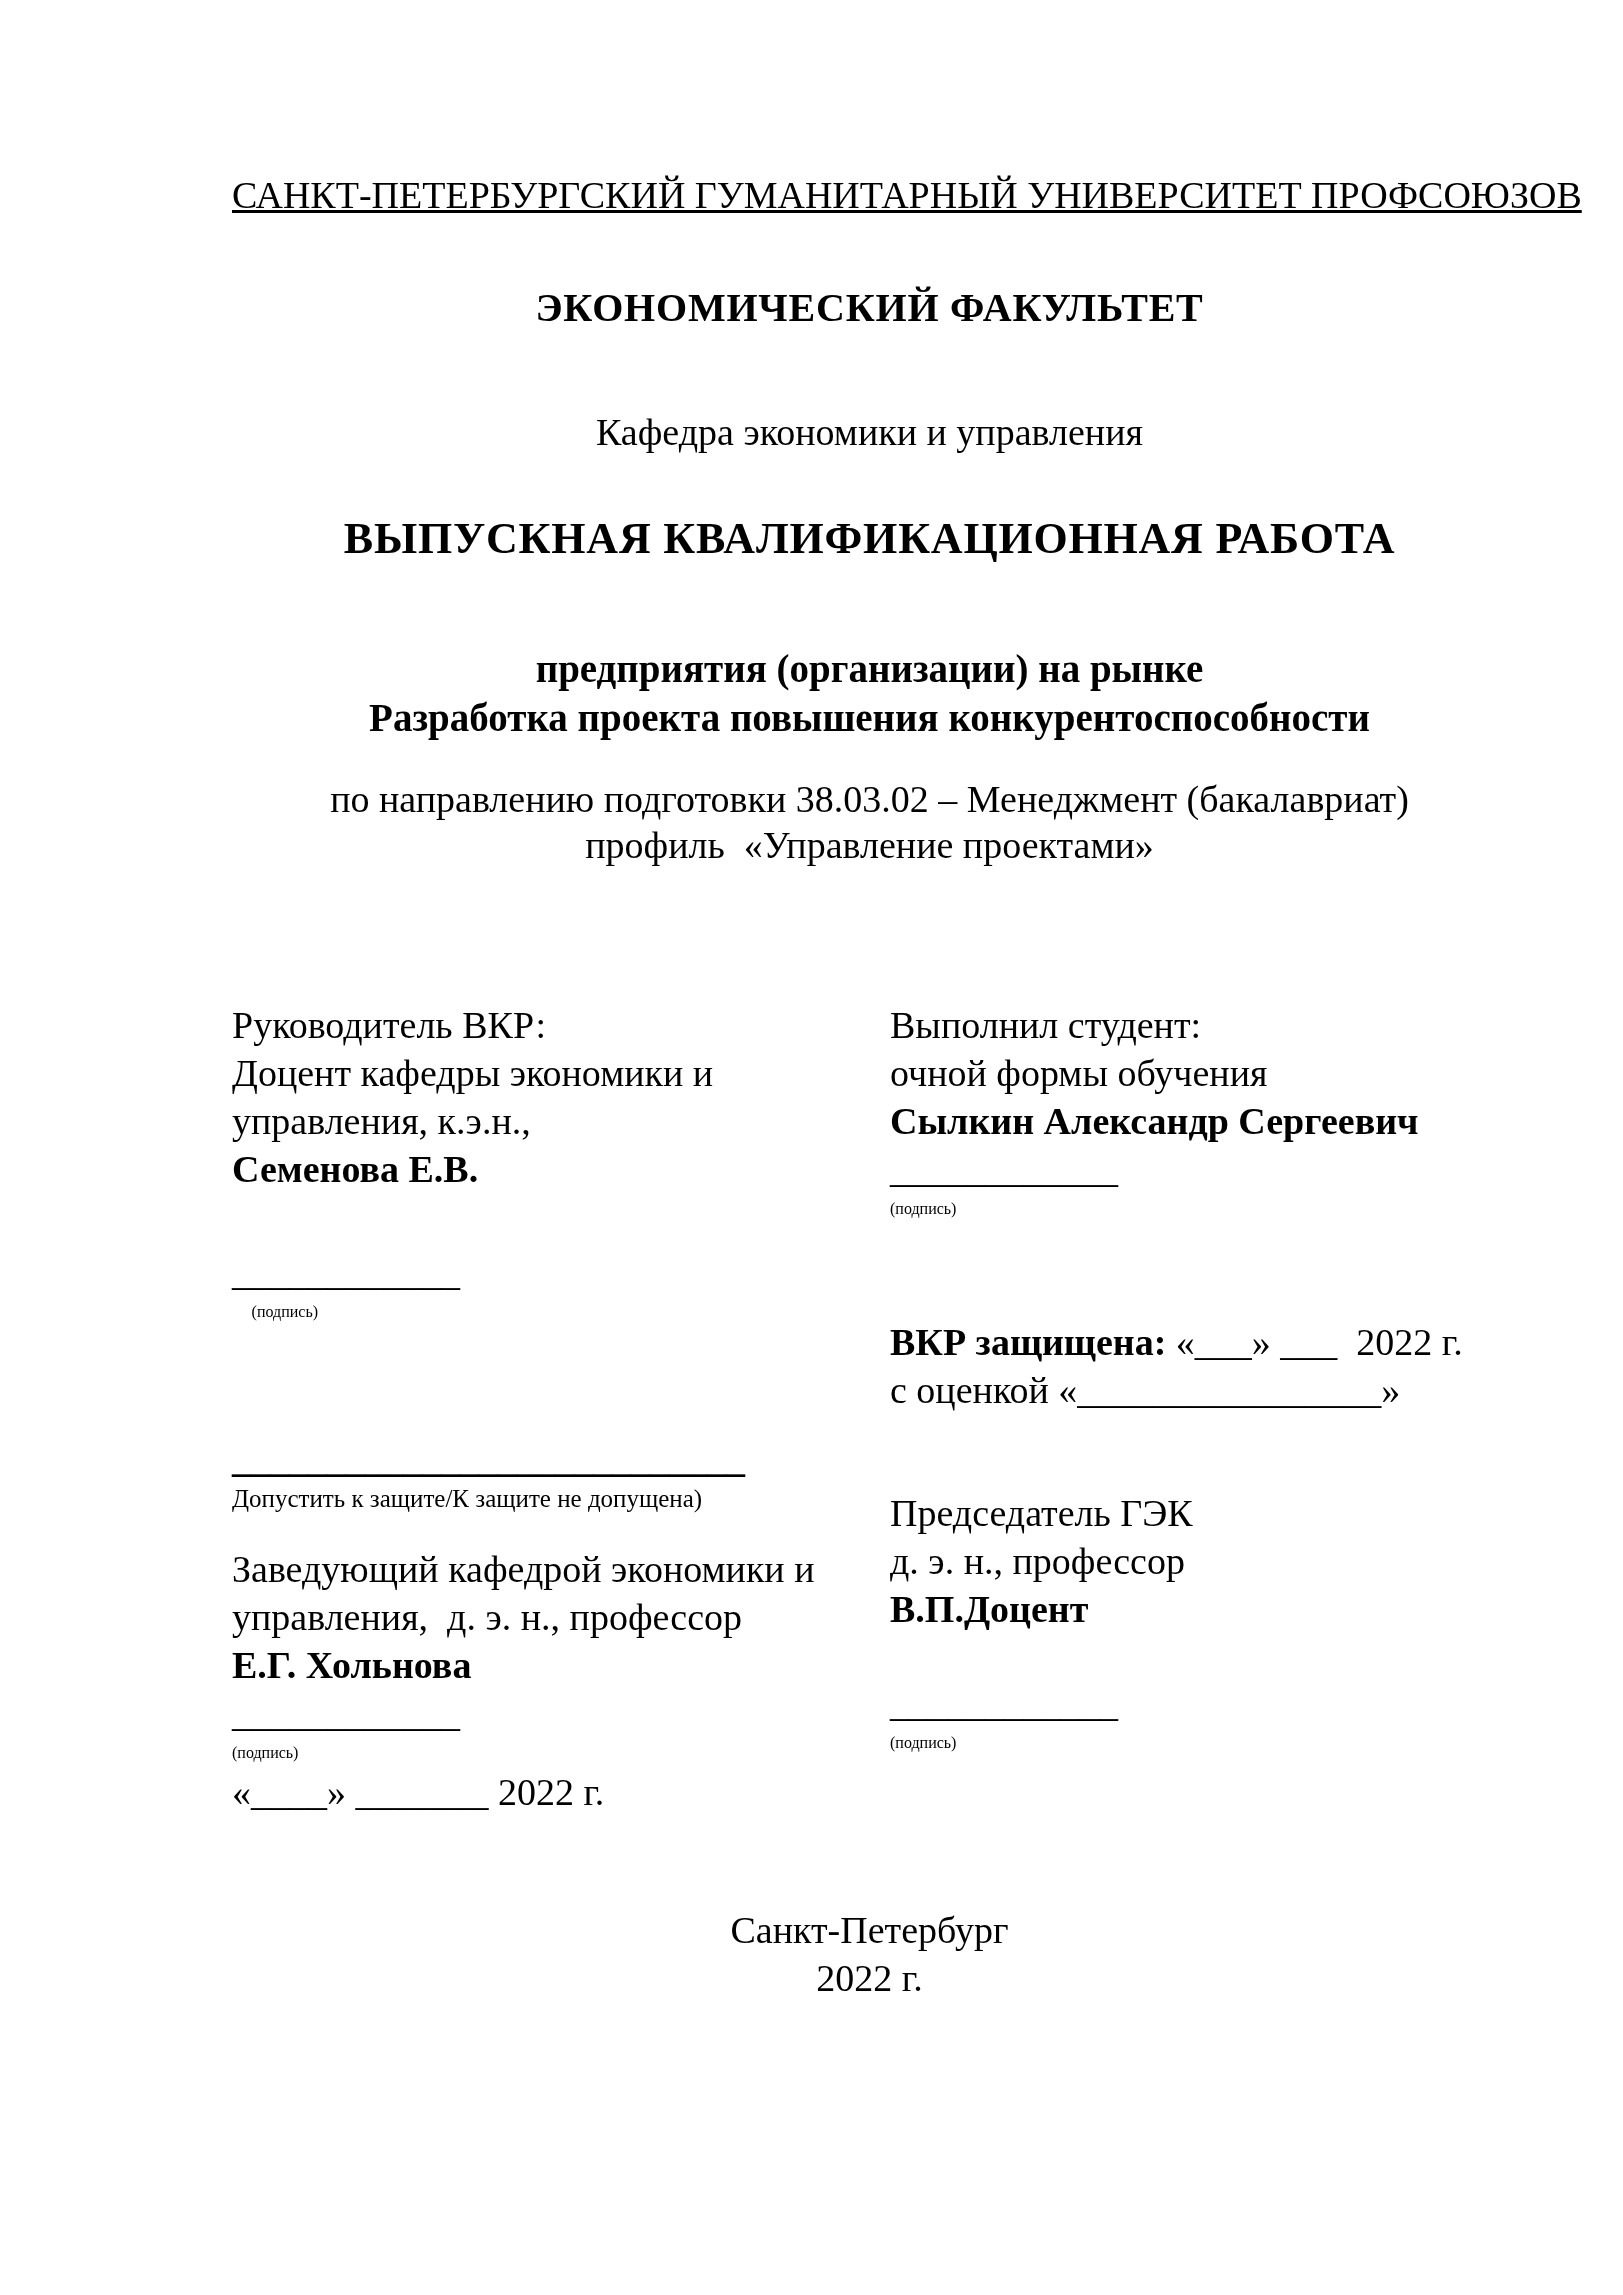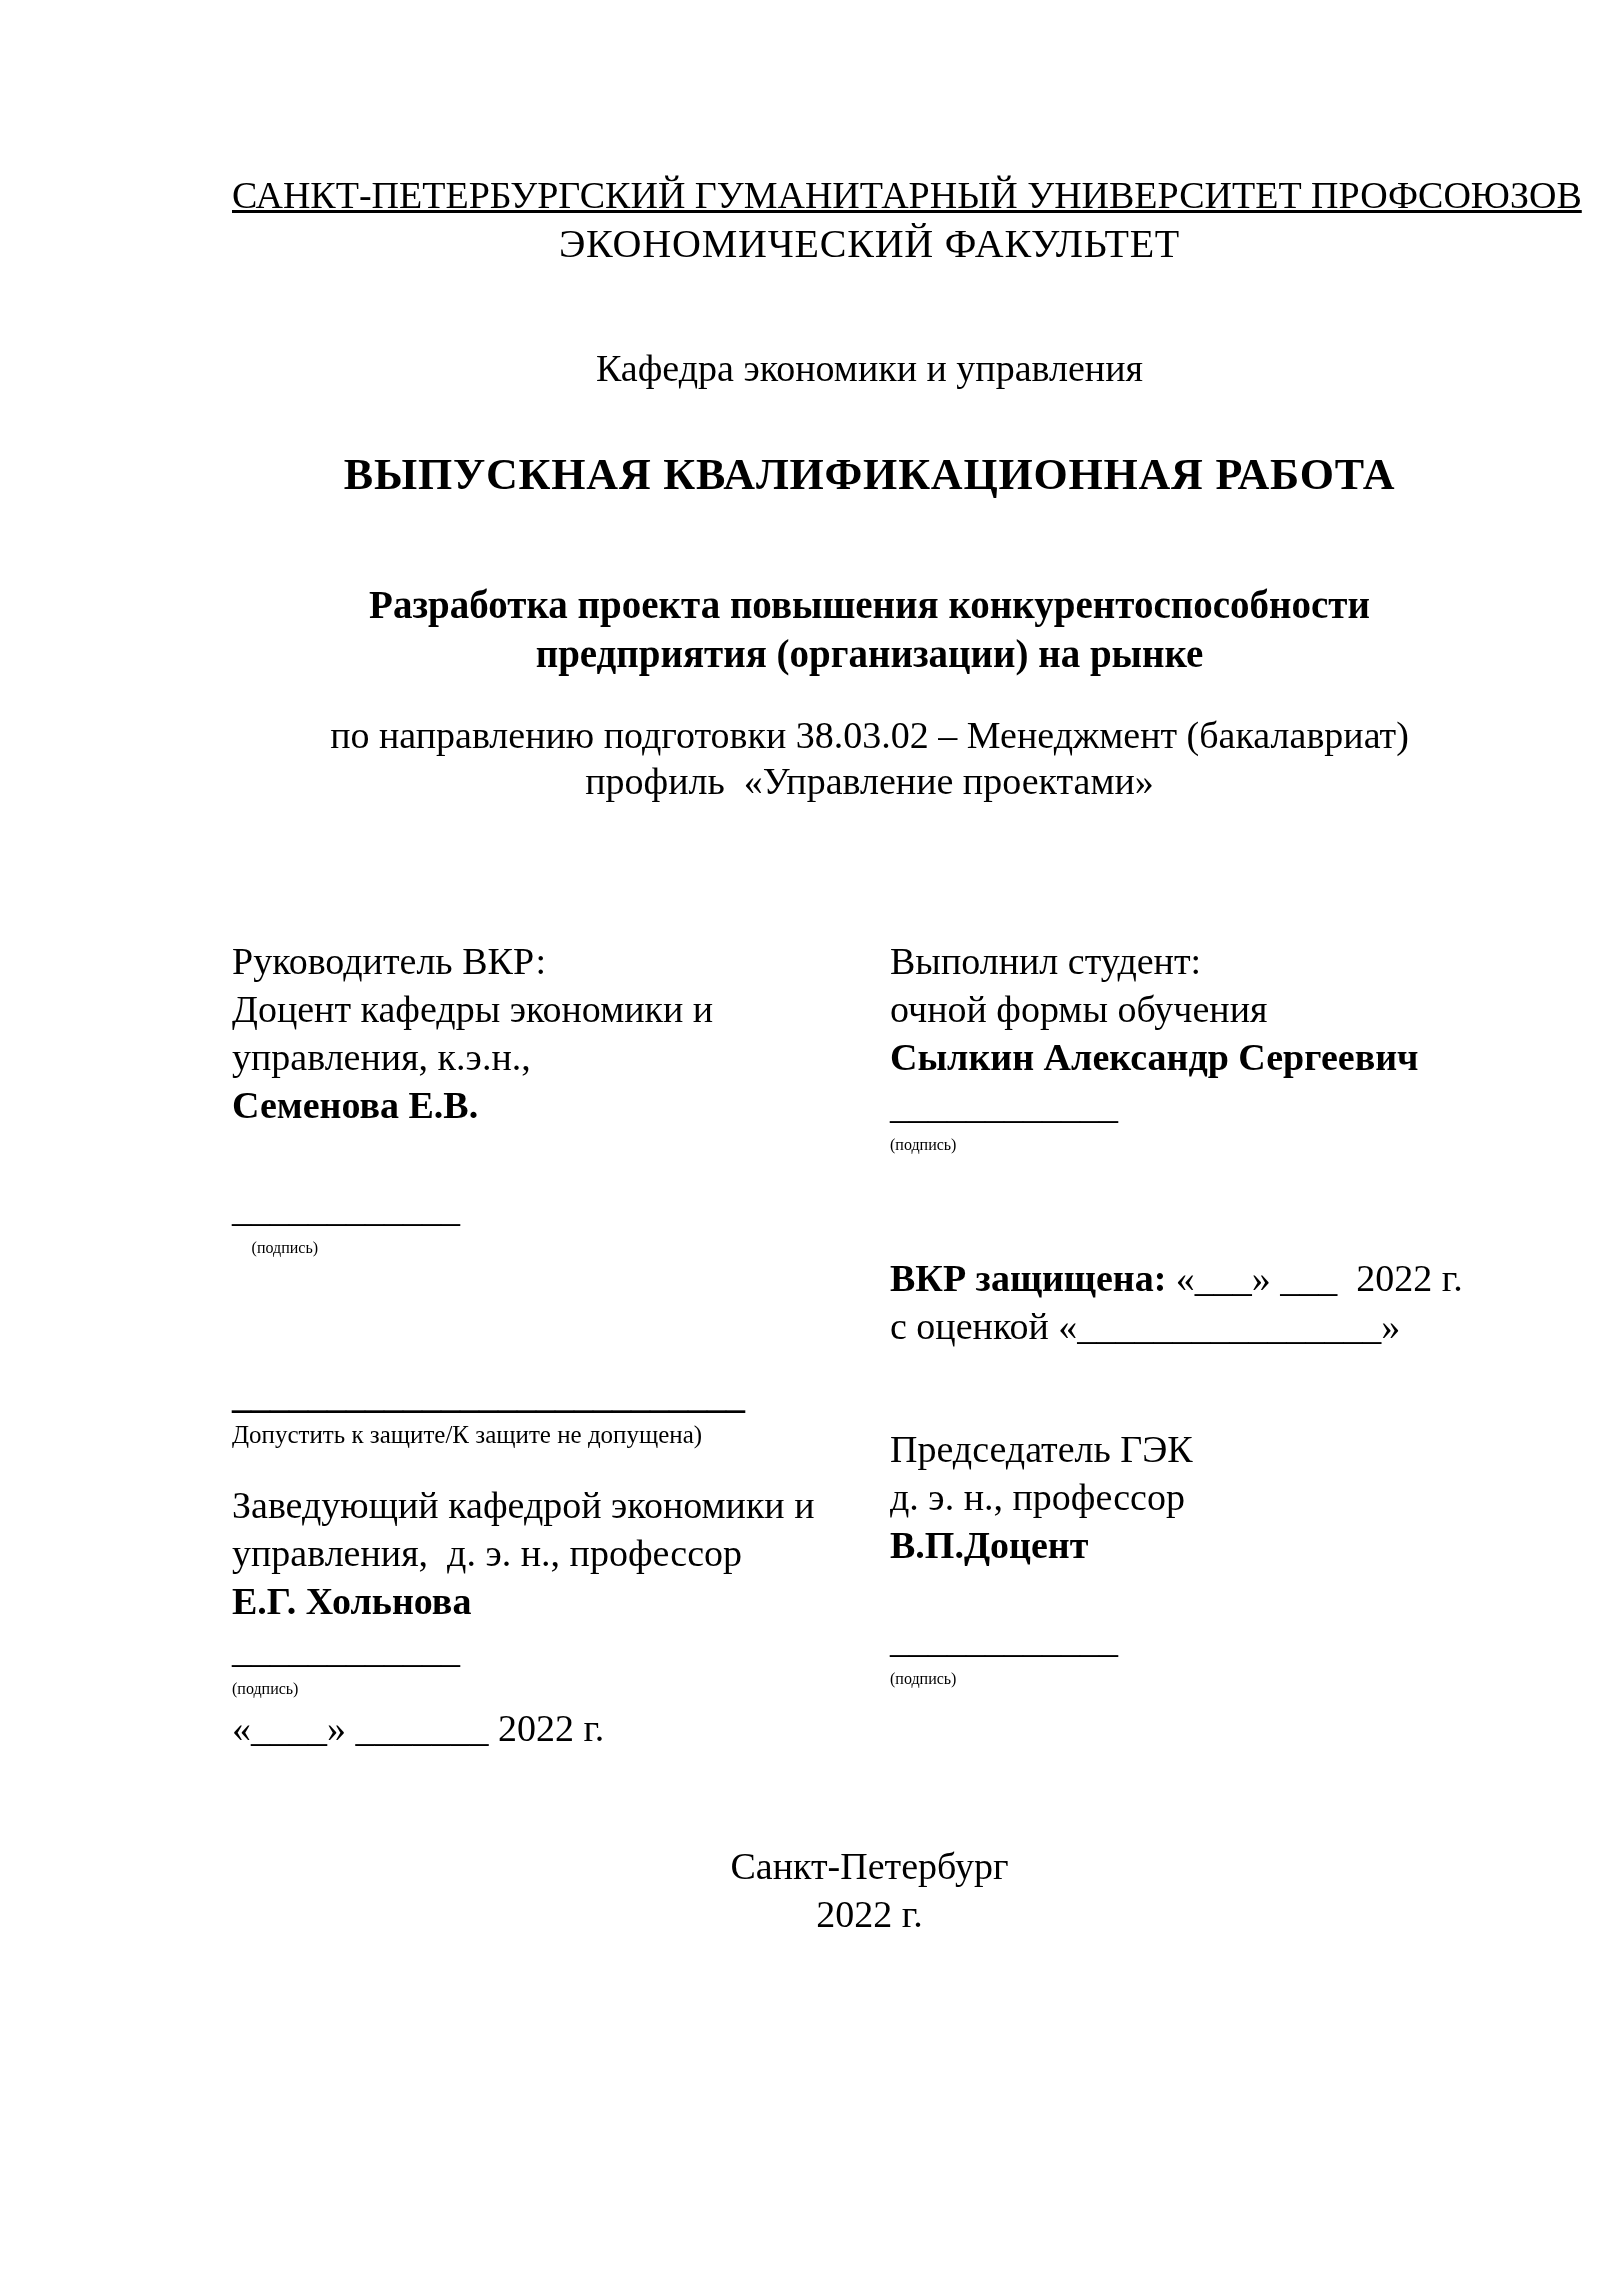--- a/index.html
+++ b/index.html
@@ -22,23 +22,24 @@
 
   .center { text-align: center; }
   .right  { text-align: center; }
   .bold   { font-weight: bold; }
 
   .uni {
     font-size: 38px;
     text-decoration: underline;
   }
   .faculty {
+    margin-top: 64px;
     font-size: 40px;
     line-height: 49px;
-    font-weight: normal;
+    font-weight: bold;
     letter-spacing: 0.8px;
   }
   .dept { margin-top: 76px; }
   .worktype {
     margin-top: 56px;
     font-size: 44px;
     line-height: 53px;
     font-weight: bold;
     letter-spacing: 0.8px;
   }
@@ -79,22 +80,22 @@
 
   <div class="center uni" data-bind="header.university">САНКТ-ПЕТЕРБУРГСКИЙ ГУМАНИТАРНЫЙ УНИВЕРСИТЕТ ПРОФСОЮЗОВ</div>
 
   <div class="center faculty" data-bind="header.faculty">ЭКОНОМИЧЕСКИЙ ФАКУЛЬТЕТ</div>
 
   <div class="right dept" data-bind="header.department">Кафедра экономики и управления</div>
 
   <div class="center worktype" data-bind="title.work_type">ВЫПУСКНАЯ КВАЛИФИКАЦИОННАЯ РАБОТА</div>
 
   <div class="center topic">
+    <div data-bind="title.topic_line2">предприятия (организации) на рынке</div>
     <div data-bind="title.topic_line1">Разработка проекта повышения конкурентоспособности</div>
-    <div data-bind="title.topic_line2">предприятия (организации) на рынке</div>
   </div>
 
   <div class="center program">
     <div data-bind="title.program_line1">по направлению подготовки 38.03.02 – Менеджмент (бакалавриат)</div>
     <div data-bind="title.program_line2">профиль  «Управление проектами»</div>
   </div>
 
   <div class="columns">
 
     <div class="col-left">

